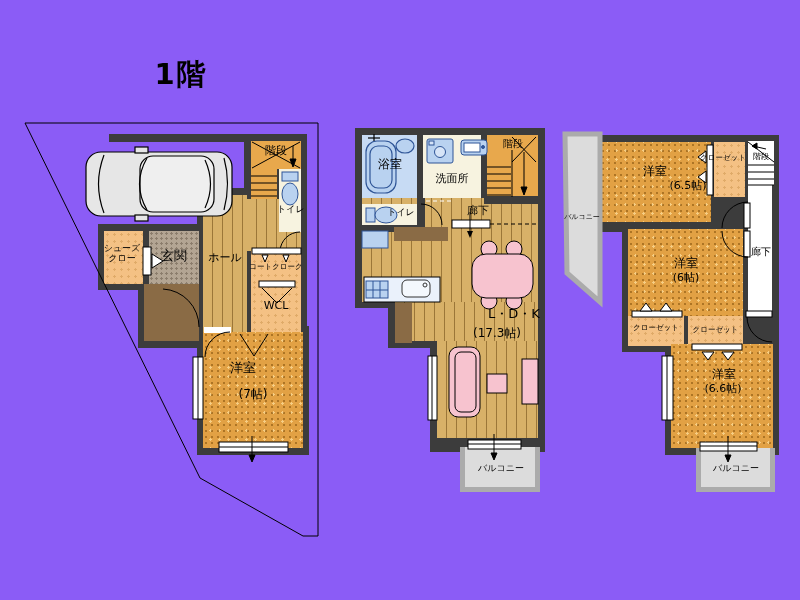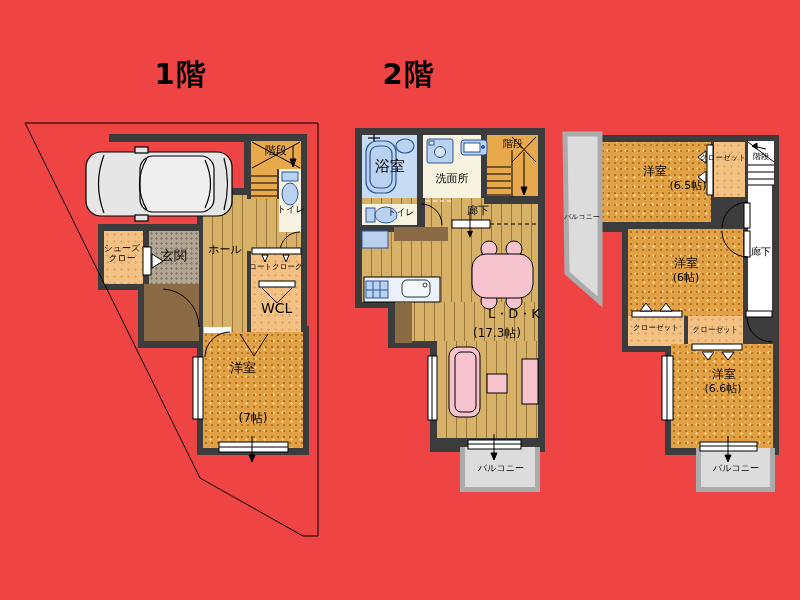--- a/index.html
+++ b/index.html
@@ -1,16 +1,16 @@
 <!DOCTYPE html>
 <html><head>
 <meta charset="utf-8">
 <style>
   html,body{margin:0;padding:0;background:#fff;}
-  #canvas{position:relative;width:800px;height:600px;background:#ef4444;overflow:hidden;
+  #canvas{position:relative;width:800px;height:600px;background:#8b5cf6;overflow:hidden;
           font-family:"DejaVu Sans",sans-serif;}
   .wall{position:absolute;background:#3C3C3C;z-index:1;}
   .room{position:absolute;z-index:2;}
   .tatami{background-color:#E2A144;
     background-image:radial-gradient(rgba(130,80,10,.55) 1px,transparent 1.4px),
                      radial-gradient(rgba(255,225,160,.7) 1px,transparent 1.4px);
     background-size:6px 6px,9px 9px;background-position:0 0,3px 4px;}
   .peach{background-color:#F4C184;
     background-image:radial-gradient(rgba(160,100,20,.25) 1px,transparent 1.3px);
     background-size:7px 7px;}
@@ -28,21 +28,20 @@
   #lineart{position:absolute;left:0;top:0;z-index:5;pointer-events:none;}
   .lbl{position:absolute;z-index:6;color:#000;text-align:center;line-height:1.15;white-space:nowrap;}
   .ttl{font-size:29px;font-weight:bold;letter-spacing:2px;}
 </style>
 </head>
 <body>
 
 <div id="canvas">
 
   <div class="lbl ttl" style="left:146px;top:58px;width:70px;">1階</div>
-  <div class="lbl ttl" style="left:374px;top:58px;width:70px;">2階</div>
 
   <div class="wall" style="left:109px;top:134px;width:198px;height:8px;"></div>
   <div class="wall" style="left:244px;top:134px;width:63px;height:206px;"></div>
   <div class="wall" style="left:197px;top:188px;width:55px;height:152px;"></div>
   <div class="wall" style="left:98px;top:224px;width:107px;height:66px;"></div>
   <div class="wall" style="left:138px;top:284px;width:67px;height:64px;"></div>
   <div class="wall" style="left:197px;top:326px;width:112px;height:129px;"></div>
 
   <div class="room stair" style="left:251px;top:141px;width:50px;height:28px;"></div>
   <div class="room stair" style="left:251px;top:169px;width:26px;height:30px;"></div>
@@ -279,27 +278,27 @@
         <line x1="700" y1="446" x2="757" y2="446"></line>
       <line x1="728" y1="436" x2="728" y2="458"></line>
         <polygon points="725,455 731,455 728,462" fill="#000"></polygon>
     </g>
   </svg>
 
   <div class="lbl" style="left:253px;top:145px;width:46px;font-size:11px;">階段</div>
   <div class="lbl" style="left:277px;top:204px;width:26px;font-size:9px;">トイレ</div>
   <div class="lbl" style="left:99px;top:243px;width:46px;font-size:9px;"><span>シューズ</span><br><span>クロー</span></div>
   <div class="lbl" style="left:152px;top:249px;width:44px;font-size:13px;">玄関</div>
-  <div class="lbl" style="left:203px;top:244px;width:44px;font-size:11px;">ホール</div>
+  <div class="lbl" style="left:203px;top:252px;width:44px;font-size:11px;">ホール</div>
   <div class="lbl" style="left:247px;top:263px;width:58px;font-size:7.5px;">コートクローク</div>
-  <div class="lbl" style="left:261px;top:300px;width:30px;font-size:14px;">WCL</div>
+  <div class="lbl" style="left:261px;top:300px;width:30px;font-size:11px;">WCL</div>
   <div class="lbl" style="left:213px;top:361px;width:60px;font-size:13px;">洋室</div>
-  <div class="lbl" style="left:223px;top:388px;width:60px;font-size:12px;margin-top:24px;">(7帖)</div>
-
-  <div class="lbl" style="left:368px;top:158px;width:44px;font-size:15px;">浴室</div>
+  <div class="lbl" style="left:223px;top:388px;width:60px;font-size:12px;">(7帖)</div>
+
+  <div class="lbl" style="left:368px;top:158px;width:44px;font-size:12px;">浴室</div>
   <div class="lbl" style="left:424px;top:173px;width:56px;font-size:11px;">洗面所</div>
   <div class="lbl" style="left:490px;top:138px;width:46px;font-size:10px;">階段</div>
   <div class="lbl" style="left:383px;top:207px;width:36px;font-size:9px;">トイレ</div>
   <div class="lbl" style="left:460px;top:205px;width:36px;font-size:11px;">廊下</div>
   <div class="lbl" style="left:479px;top:307px;width:70px;font-size:13px;">L・D・K</div>
   <div class="lbl" style="left:462px;top:327px;width:70px;font-size:12px;">(17.3帖)</div>
   <div class="lbl" style="left:472px;top:463px;width:58px;font-size:9px;">バルコニー</div>
 
   <div class="lbl" style="left:625px;top:165px;width:60px;font-size:12px;">洋室</div>
   <div class="lbl" style="left:654px;top:180px;width:68px;font-size:11px;">(6.5帖)</div>

